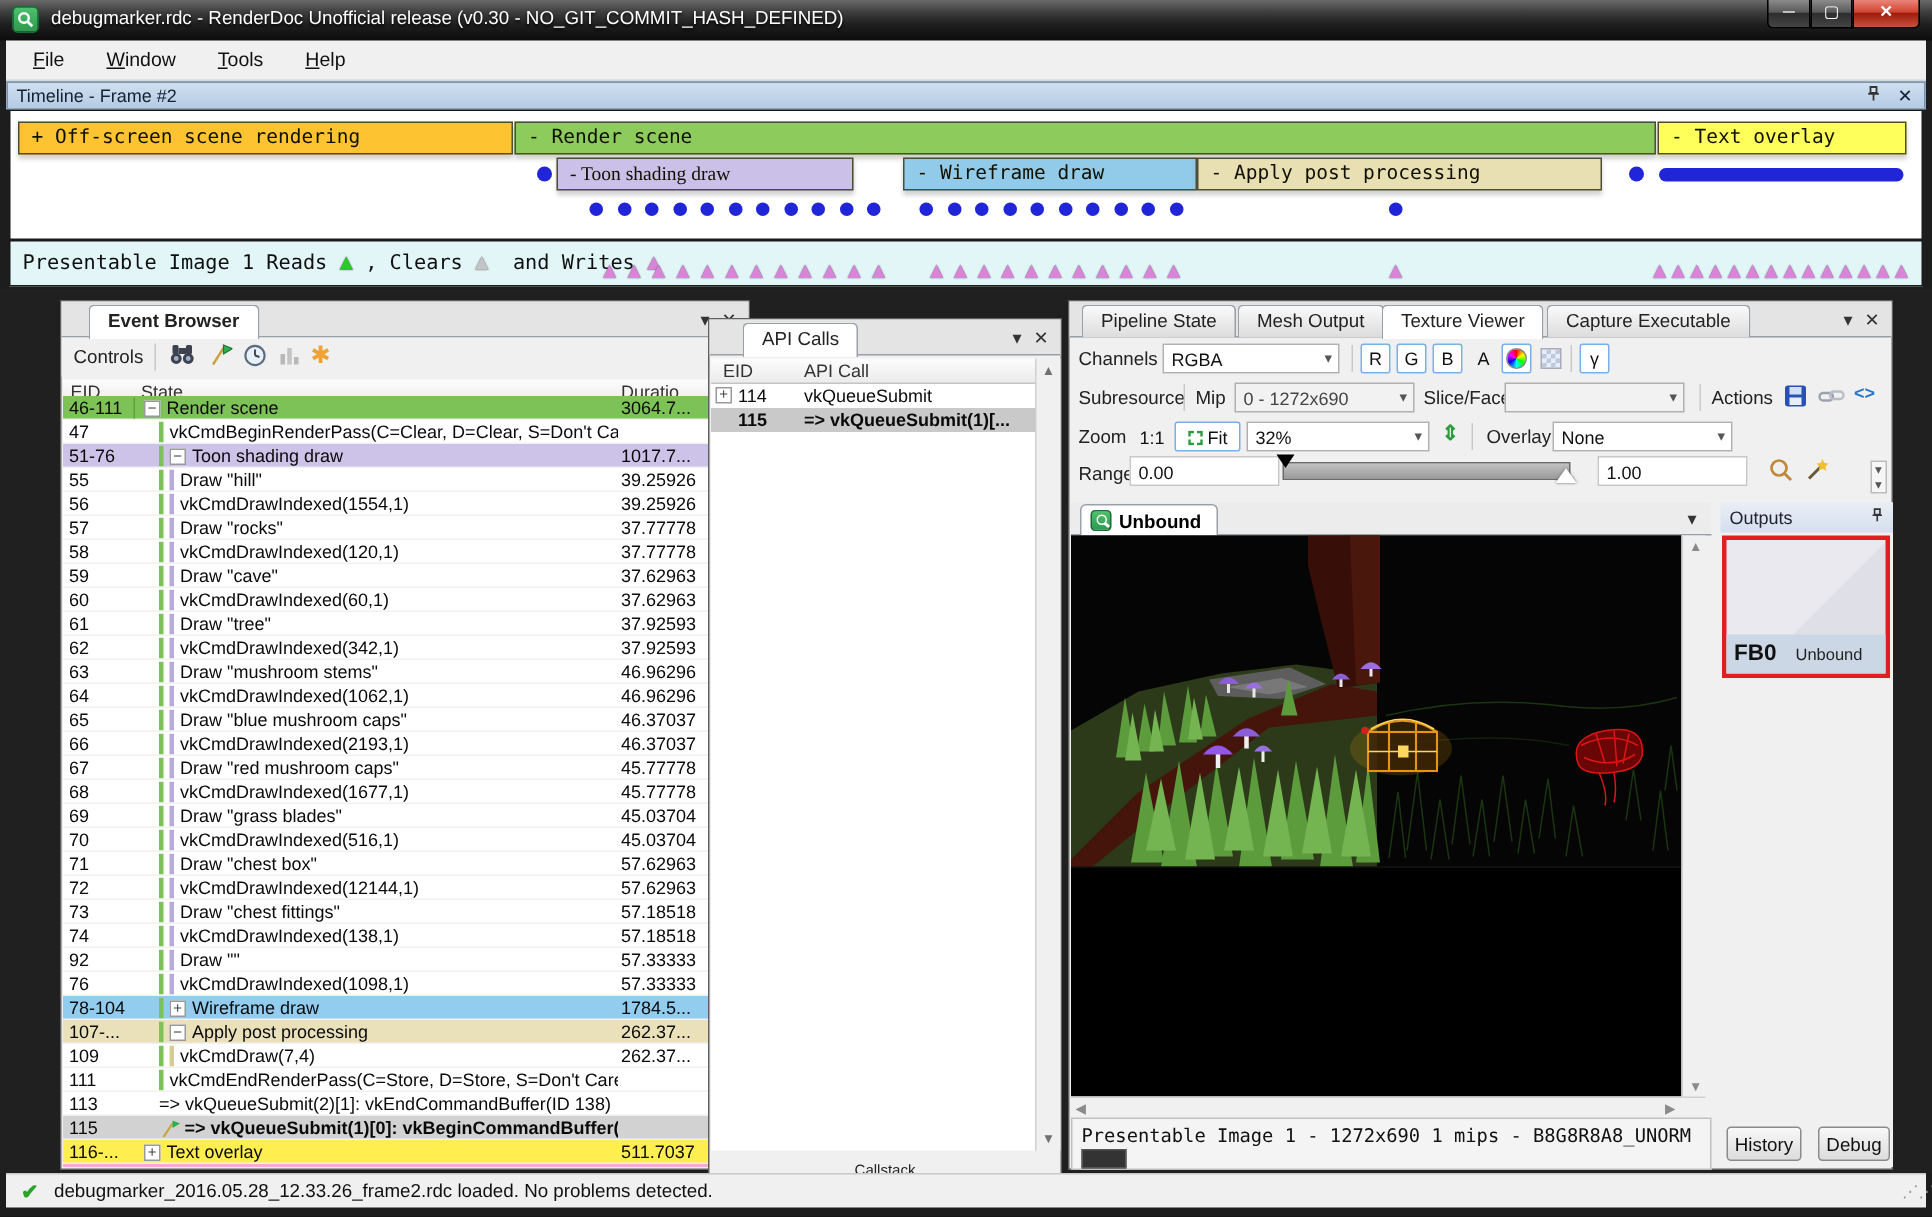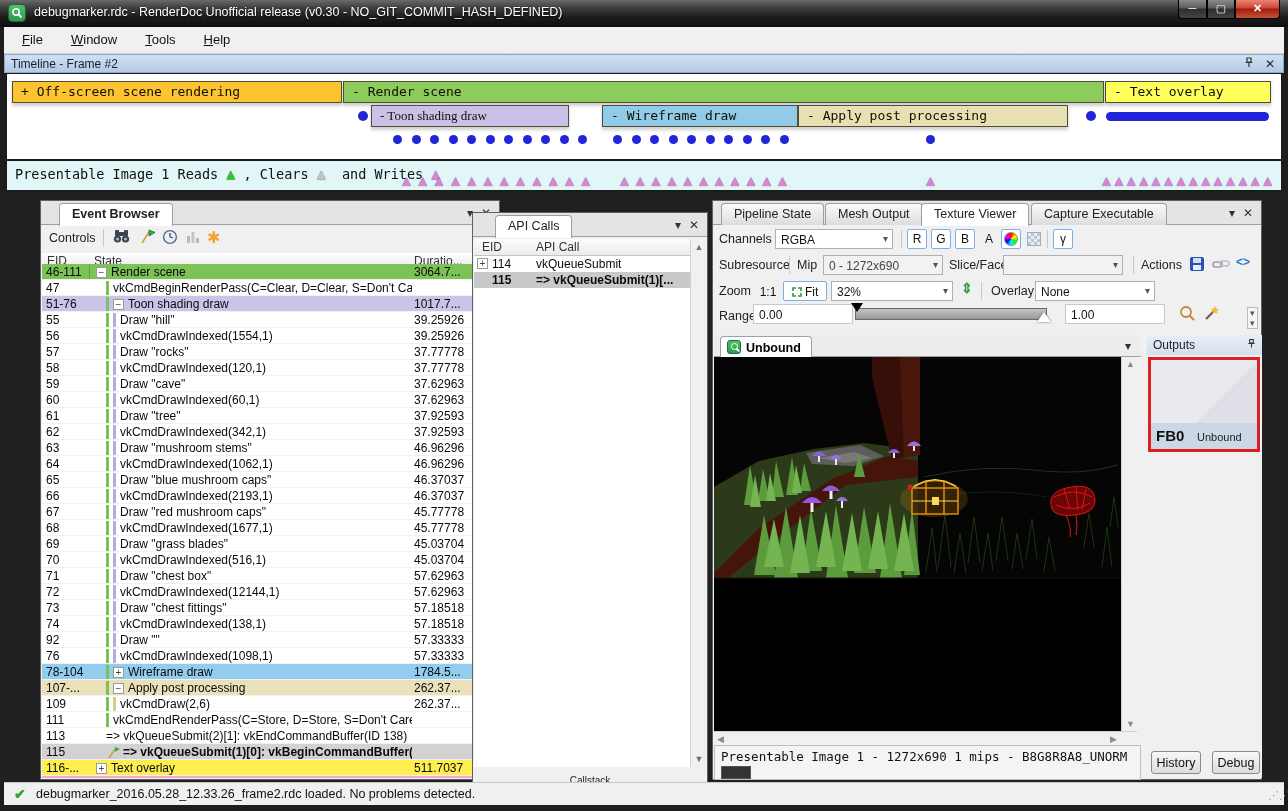--- a/index.html
+++ b/index.html
@@ -558,21 +558,21 @@
               <i class="tbox">−</i>
               <span class="">Apply post processing</span>
             </span>
             <span class="ebdur">262.37...</span>
           </div>
           <div class="ebrow">
             <span class="ebeid">109</span>
             <span class="ebname" style="padding-left:16px">
               <i class="stripe st-green"></i>
               <i class="stripe st-tan"></i>
-              <span class="">vkCmdDraw(2,6)</span>
+              <span class="">vkCmdDraw(7,4)</span>
             </span>
             <span class="ebdur">262.37...</span>
           </div>
           <div class="ebrow">
             <span class="ebeid">111</span>
             <span class="ebname" style="padding-left:16px">
               <i class="stripe st-green"></i>
               <span class="">vkCmdEndRenderPass(C=Store, D=Store, S=Don't Care)</span>
             </span>
             <span class="ebdur"></span>

